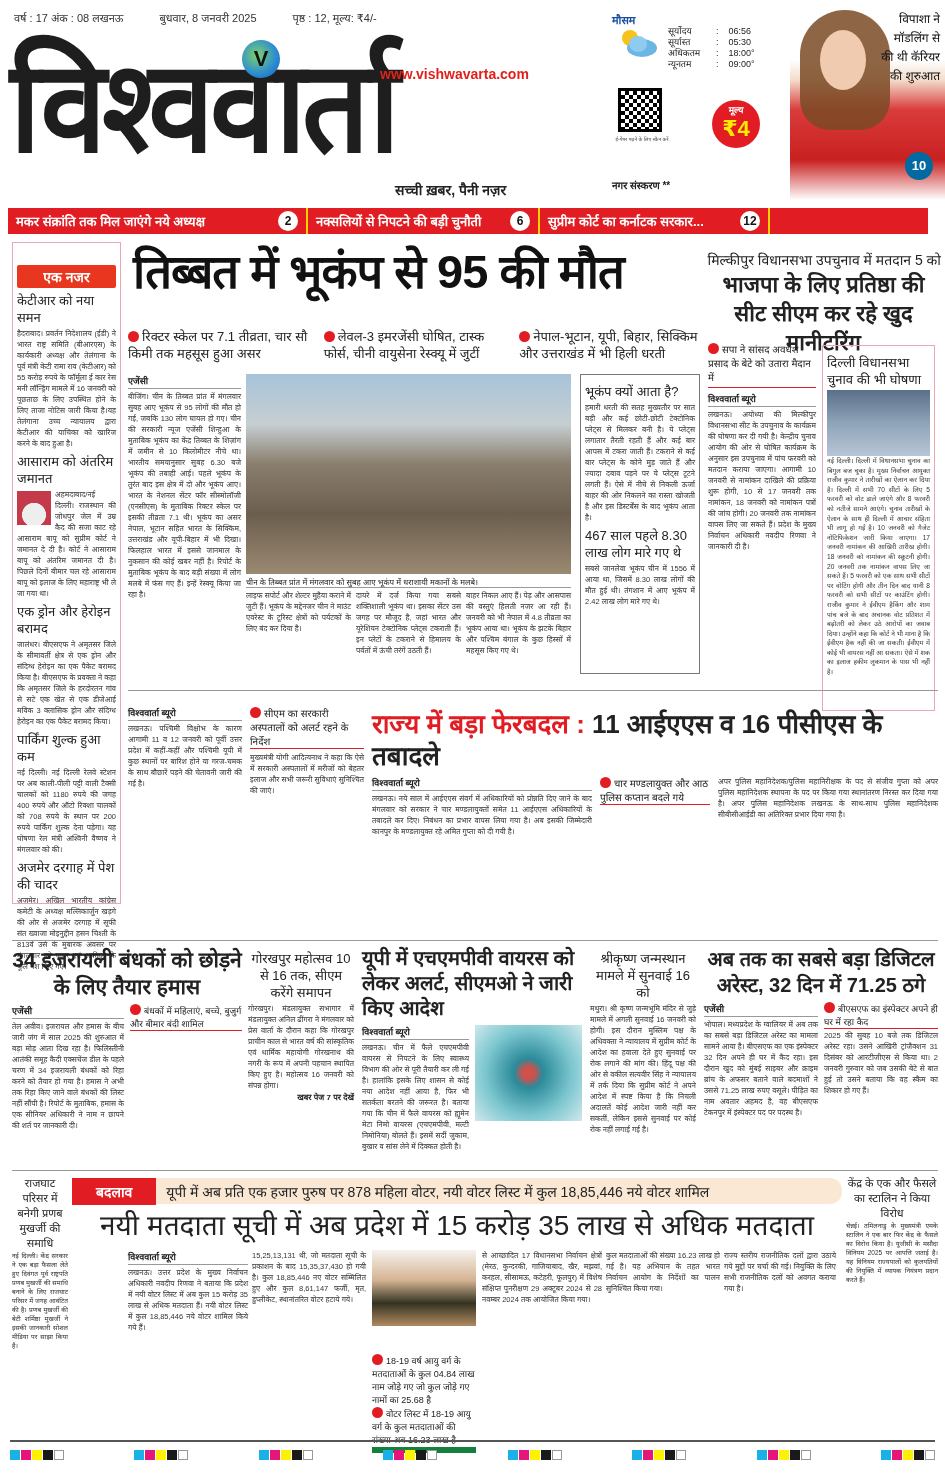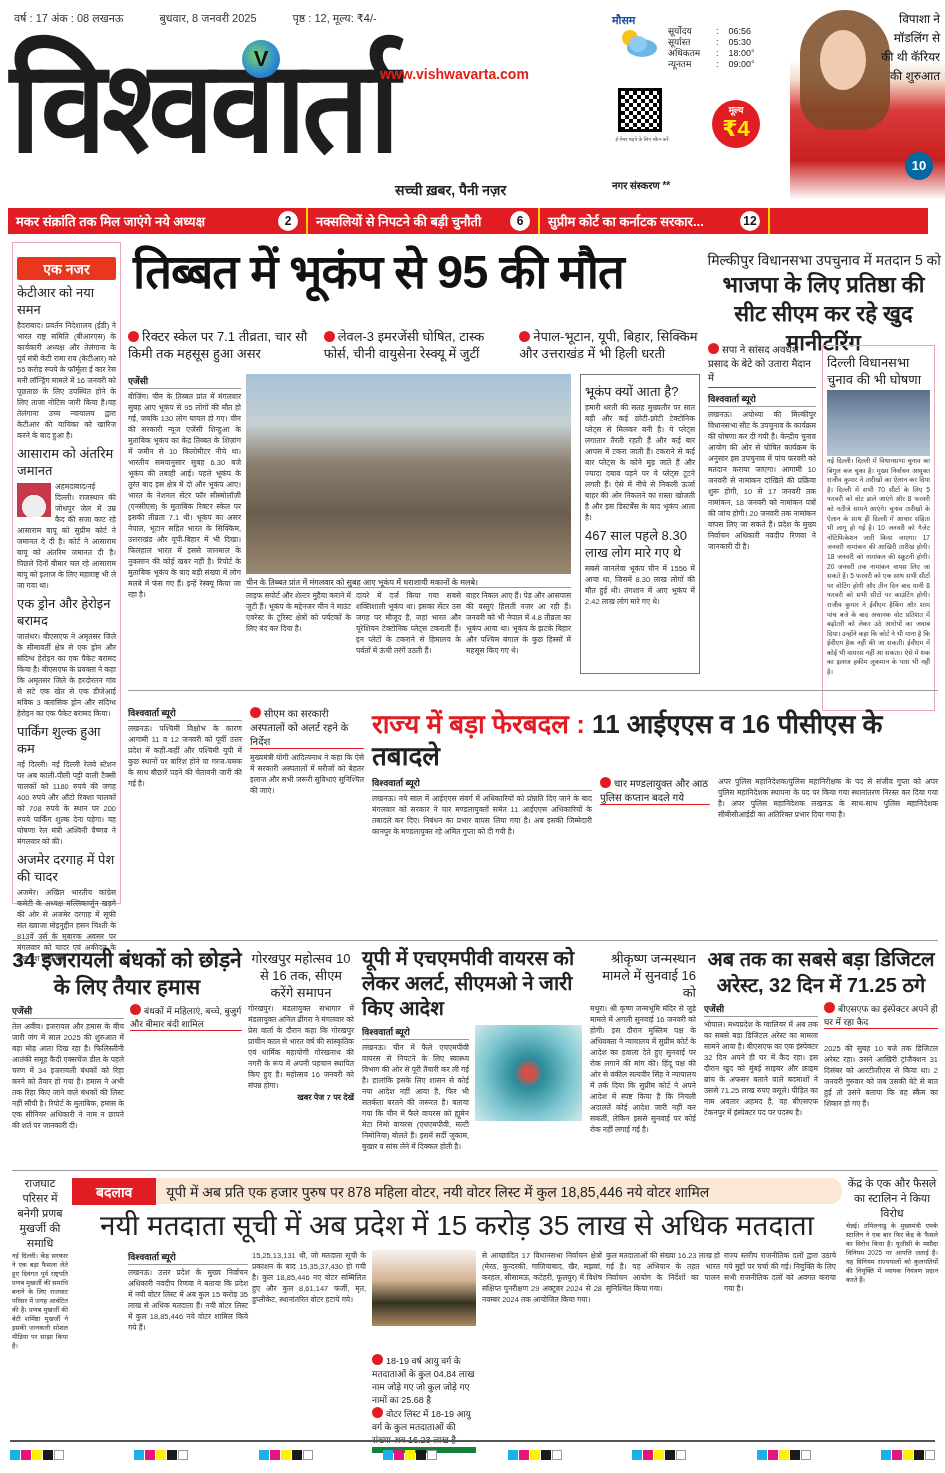--- a/index.html
+++ b/index.html
@@ -24,21 +24,21 @@
 .edition{top:178px;left:612px;font-size:10px;font-weight:bold}
 .celeb{top:0;left:790px;width:155px;height:200px;background:linear-gradient(180deg,#fff 0%,#fff 30%,#f3dccb 40%,#d93b3b 55%,#c92020 80%,#fff 100%)}
 .celeb-hair{top:10px;left:800px;width:90px;height:120px;border-radius:45px 45px 30px 30px;background:#7a4a24;opacity:.85}
 .celeb-face{top:30px;left:820px;width:46px;height:60px;border-radius:50%;background:#f0cbb0}
 .celeb-text{top:10px;left:880px;width:60px;text-align:right;font-size:12px;line-height:19px;color:#111}
 .celeb-page{top:152px;left:905px;width:28px;height:28px;border-radius:50%;background:#0369a1;color:#fff;font-weight:bold;text-align:center;line-height:28px;font-size:13px}
 .strip{top:208px;left:8px;width:920px;height:26px;background:#e21c23;display:flex}
 .strip .cell{display:flex;align-items:center;padding:0 8px;color:#fff;font-size:13px;font-weight:bold;border-right:2px solid #ffd200;gap:6px}
 .strip .num{background:#fff;color:#111;border-radius:50%;width:20px;height:20px;text-align:center;line-height:20px;font-size:12px;margin-left:auto}
 .sidebar{top:242px;left:12px;width:109px;height:662px;border:1px solid #e9a7b3;padding:6px 4px}
-.tag{background:#e9371f;color:#fff;font-weight:bold;font-size:14px;text-align:center;padding:2px 0;margin:8px 0 4px;border-radius:2px}
+.tag{background:#e9371f;color:#fff;font-weight:bold;font-size:14px;text-align:center;padding:2px 0;margin:16px 0 4px;border-radius:2px}
 .h-small{font-size:13px;line-height:17px;margin:4px 0 2px}
 .body{font-size:7.5px;line-height:11px;color:#333;text-align:justify}
 .col{position:absolute}
 .main-head{top:244px;left:133px;font-size:47px;font-weight:bold;letter-spacing:-1px;line-height:56px;color:#111}
 .bullets{top:328px;left:128px;width:575px;display:flex;gap:12px}
 .bullets .b{font-size:13px;line-height:17px;flex:1}
 .dot{display:inline-block;width:11px;height:11px;border-radius:50%;background:#e21c23;margin-right:3px;vertical-align:-1px}
 .agency{font-size:9px;font-weight:bold;border-bottom:1px solid #999;padding-bottom:1px;margin-bottom:2px}
 .quake-img{top:374px;left:246px;width:325px;height:200px;background:linear-gradient(180deg,#a7c3d8 0%,#c6cfd2 25%,#8a7e6e 45%,#6b5e4e 70%,#9b8a72 100%)}
 .quake-cap{top:576px;left:246px;width:325px;font-size:8px;border-bottom:1px solid #999}
@@ -242,33 +242,33 @@
   <div style="display:flex;gap:6px;margin-top:4px">
     <div style="flex:1">
         <div class="agency">विश्ववार्ता ब्यूरो</div>
         <div class="body">लखनऊ। चीन में फैले एचएमपीवी वायरस से निपटने के लिए स्वास्थ्य विभाग की ओर से पूरी तैयारी कर ली गई है। हालांकि इसके लिए शासन से कोई नया आदेश नहीं आया है, फिर भी सतर्कता बरतने की जरूरत है। बताया गया कि चीन में फैले वायरस को ह्यूमेन मेटा निमो वायरस (एचएमपीवी, मल्टी निमोनिया) बोलते हैं। इसमें सर्दी जुकाम, बुखार व सांस लेने में दिक्कत होती है।</div>
       </div>
     <div style="flex:1;height:96px;background:radial-gradient(circle,#d0504a 8%,#2b8a9a 20%,#7cc6cf 60%,#cfe9ec)"></div>
   </div>
 </div>
 
 <div class="col" style="top:946px;left:590px;width:106px">
-  <div class="h-small" style="text-align:right">श्रीकृष्ण जन्मस्थान मामले में सुनवाई 16 को</div>
+  <div class="h-small" style="text-align:center">श्रीकृष्ण जन्मस्थान मामले में सुनवाई 16 को</div>
   <div class="body">मथुरा। श्री कृष्ण जन्मभूमि मंदिर से जुड़े मामले में अगली सुनवाई 16 जनवरी को होगी। इस दौरान मुस्लिम पक्ष के अधिवक्ता ने न्यायालय में सुप्रीम कोर्ट के आदेश का हवाला देते हुए सुनवाई पर रोक लगाने की मांग की। हिंदू पक्ष की ओर से वकील सत्यवीर सिंह ने न्यायालय में तर्क दिया कि सुप्रीम कोर्ट ने अपने आदेश में स्पष्ट किया है कि निचली अदालतें कोई आदेश जारी नहीं कर सकतीं, लेकिन इससे सुनवाई पर कोई रोक नहीं लगाई गई है।</div>
 </div>
 
 <div class="col" style="top:946px;left:704px;width:234px">
   <div class="sec-head" style="text-align:center;font-size:20px;line-height:26px">अब तक का सबसे बड़ा डिजिटल अरेस्ट, 32 दिन में 71.25 ठगे</div>
   <div style="display:flex;gap:6px;margin-top:4px">
     <div style="flex:1">
         <div class="agency">एजेंसी</div>
         <div class="body">भोपाल। मध्यप्रदेश के ग्वालियर में अब तक का सबसे बड़ा डिजिटल अरेस्ट का मामला सामने आया है। बीएसएफ का एक इंस्पेक्टर 32 दिन अपने ही घर में कैद रहा। इस दौरान खुद को मुंबई साइबर और क्राइम ब्रांच के अफसर बताने वाले बदमाशों ने उससे 71.25 लाख रुपए वसूले। पीड़ित का नाम अवतार अहमद है, वह बीएसएफ टेकनपुर में इंस्पेक्टर पद पर पदस्थ है।</div>
       </div>
     <div style="flex:1">
-        <div style="font-size:9px;border-bottom:1px solid #e21c23;margin-bottom:14px"><span class="dot"></span><span>बीएसएफ का इंस्पेक्टर अपने ही घर में रहा कैद</span></div>
+        <div style="font-size:9px;border-bottom:1px solid #e21c23;margin-bottom:1px"><span class="dot"></span><span>बीएसएफ का इंस्पेक्टर अपने ही घर में रहा कैद</span></div>
         <div class="body">2025 की सुबह 10 बजे तक डिजिटल अरेस्ट रहा। उसने आखिरी ट्रांजैक्शन 31 दिसंबर को आरटीजीएस से किया था। 2 जनवरी गुरुवार को जब उसकी बेटे से बात हुई तो उसने बताया कि वह स्कैम का शिकार हो गए हैं।</div>
       </div>
   </div>
 </div>
 
 <hr class="sep" style="top:1170px;left:12px;width:926px">
 
 <div class="col" style="top:1176px;left:12px;width:56px">
   <div style="font-size:11px;line-height:15px;text-align:center">राजघाट परिसर में बनेगी प्रणब मुखर्जी की समाधि</div>
   <div class="body" style="font-size:6.5px;line-height:9px">नई दिल्ली। केंद्र सरकार ने एक बड़ा फैसला लेते हुए दिवंगत पूर्व राष्ट्रपति प्रणब मुखर्जी की समाधि बनाने के लिए राजघाट परिसर में जगह आवंटित की है। प्रणब मुखर्जी की बेटी शर्मिष्ठा मुखर्जी ने इसकी जानकारी सोशल मीडिया पर साझा किया है।</div>

